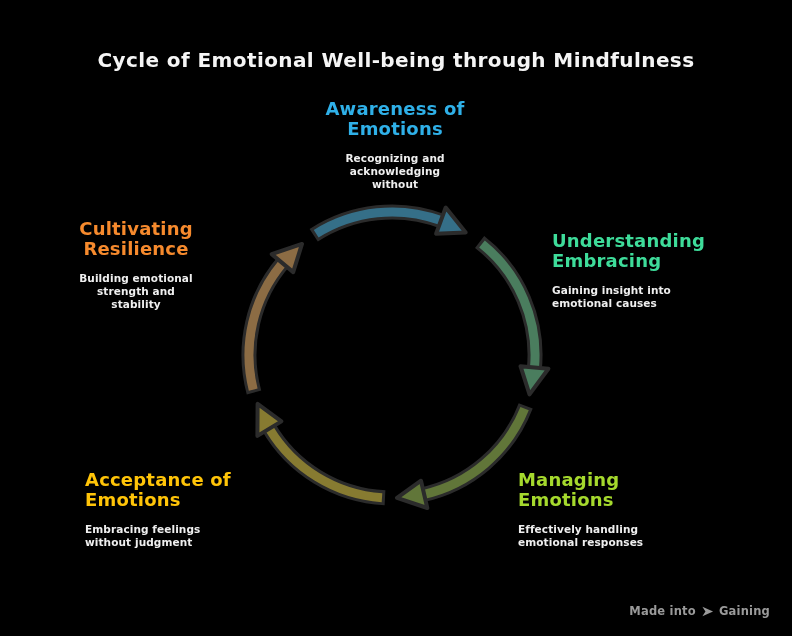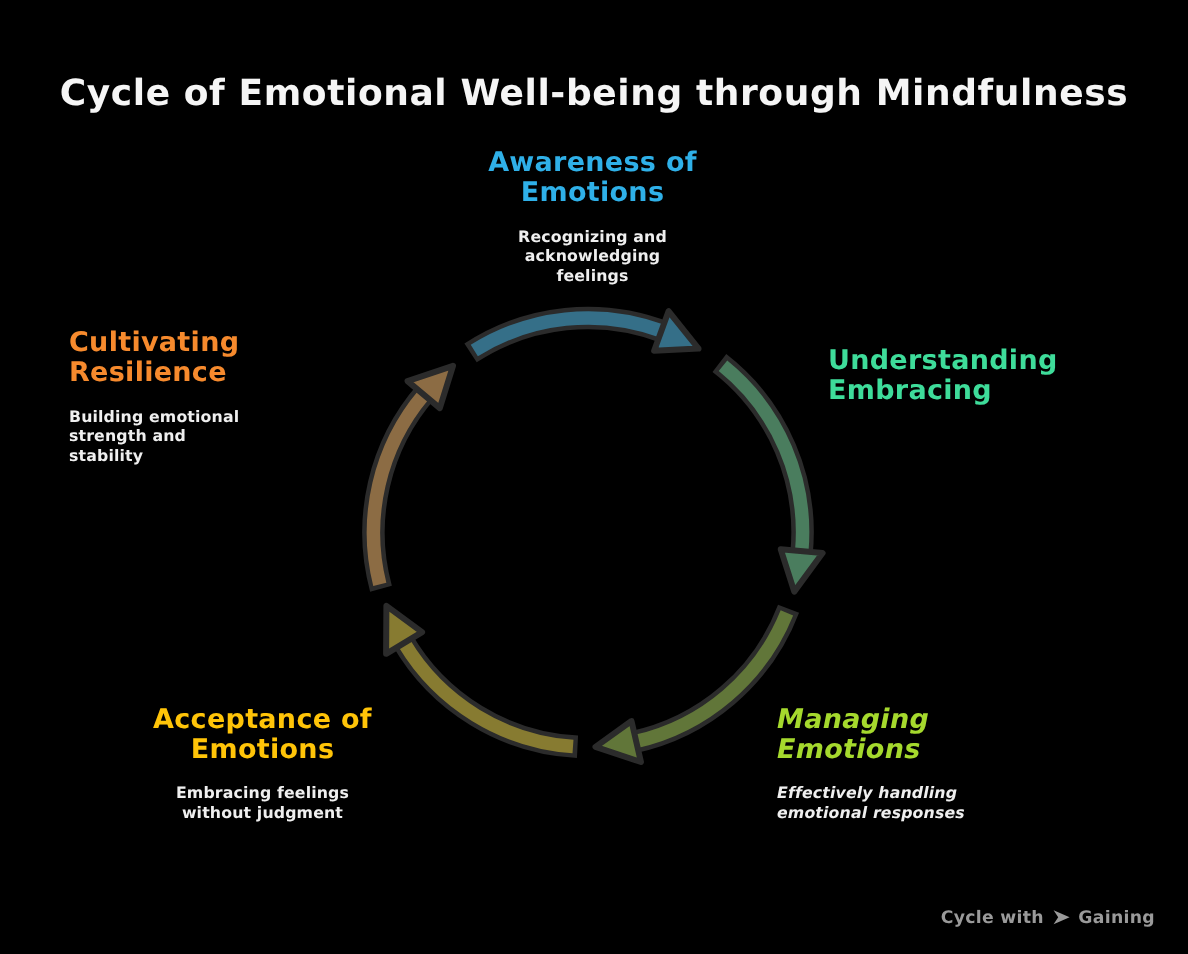--- a/index.html
+++ b/index.html
@@ -3,37 +3,37 @@
 <meta charset="utf-8">
 <style>
   :root{
     --bg:#000000; --title:#f5f5f5; --desc:#efefef; --watermark:#9a9a9a;
   }
   html,body{margin:0;padding:0;background:var(--bg);}
   body{width:792px;height:636px;overflow:hidden;font-family:"DejaVu Sans",sans-serif;}
   .stage{position:relative;width:792px;height:636px;background:var(--bg);}
   .title{
     position:absolute;top:48px;left:0;width:100%;text-align:center;
-    font-size:24px;font-weight:bold;color:var(--title);letter-spacing:.4px;
+    font-size:20px;font-weight:bold;color:var(--title);letter-spacing:.4px;
   }
   #cycle-svg{position:absolute;left:0;top:0;width:792px;height:636px;}
   .step{position:absolute;}
   .step-label{
     font-size:18px;font-weight:bold;line-height:1.12;
     white-space:pre-line;letter-spacing:.2px;
   }
   .step-desc{
     margin-top:13px;font-size:10.5px;font-weight:bold;line-height:1.24;
     color:var(--desc);white-space:pre-line;letter-spacing:.1px;
   }
   #step-awareness{left:290px;top:99px;width:210px;text-align:center;}
   #step-understanding{left:552px;top:231px;width:170px;text-align:left;}
-  #step-managing{left:518px;top:470px;width:170px;text-align:left;font-style:italic;}
-  #step-acceptance{right:527px;top:470px;width:180px;text-align:center;}
-  #step-cultivating{right:566px;top:219px;width:180px;text-align:left;}
+  #step-managing{left:518px;top:470px;width:170px;text-align:left;}
+  #step-acceptance{right:527px;top:470px;width:180px;text-align:left;}
+  #step-cultivating{right:566px;top:219px;width:180px;text-align:center;}
   .watermark{
     position:absolute;right:22px;bottom:18px;display:flex;align-items:center;gap:5px;
     color:var(--watermark);font-size:11.5px;font-weight:bold;letter-spacing:.2px;
   }
   .watermark svg{display:block;}
 </style>
 </head>
 <body>
 
 <div class="stage">
@@ -56,26 +56,28 @@
       <path d="M 254.0 392.5 A 143 143 0 0 1 284.4 260.8" fill="none" stroke="#2b2b2b" stroke-width="15"></path>
       <path d="M 253.2 389.6 A 143 143 0 0 1 282.5 263.1" fill="none" stroke="#8c6c44" stroke-width="9"></path>
       <polygon points="302.0,243.9 271.7,254.1 293.2,272.1" fill="#8c6c44" stroke="#2b2b2b" stroke-width="4" stroke-linejoin="round"></polygon>
     </svg>
 
   <div class="step" id="step-awareness">
     <div class="step-label" style="color: rgb(47, 176, 232);">Awareness of
 Emotions</div>
     <div class="step-desc">Recognizing and
 acknowledging
-feelings</div>
+without</div>
   </div>
 
   <div class="step" id="step-understanding">
     <div class="step-label" style="color: rgb(62, 220, 154);">Understanding
 Embracing</div>
+    <div class="step-desc">Gaining insight into
+emotional causes</div>
   </div>
 
   <div class="step" id="step-managing">
     <div class="step-label" style="color: rgb(165, 217, 45);">Managing
 Emotions</div>
     <div class="step-desc">Effectively handling
 emotional responses</div>
   </div>
 
   <div class="step" id="step-acceptance">
@@ -87,20 +89,20 @@
 
   <div class="step" id="step-cultivating">
     <div class="step-label" style="color: rgb(246, 138, 45);">Cultivating
 Resilience</div>
     <div class="step-desc">Building emotional
 strength and
 stability</div>
   </div>
 
   <div class="watermark">
-    <span>Cycle with</span>
+    <span>Made into</span>
     <svg width="13" height="13" viewBox="0 0 14 14">
       <path d="M1.5 2 L13 7 L1.5 12 L4.8 7 Z" fill="#9a9a9a"></path>
     </svg>
     <span>Gaining</span>
   </div>
 
 </div>
 
 </body></html>

